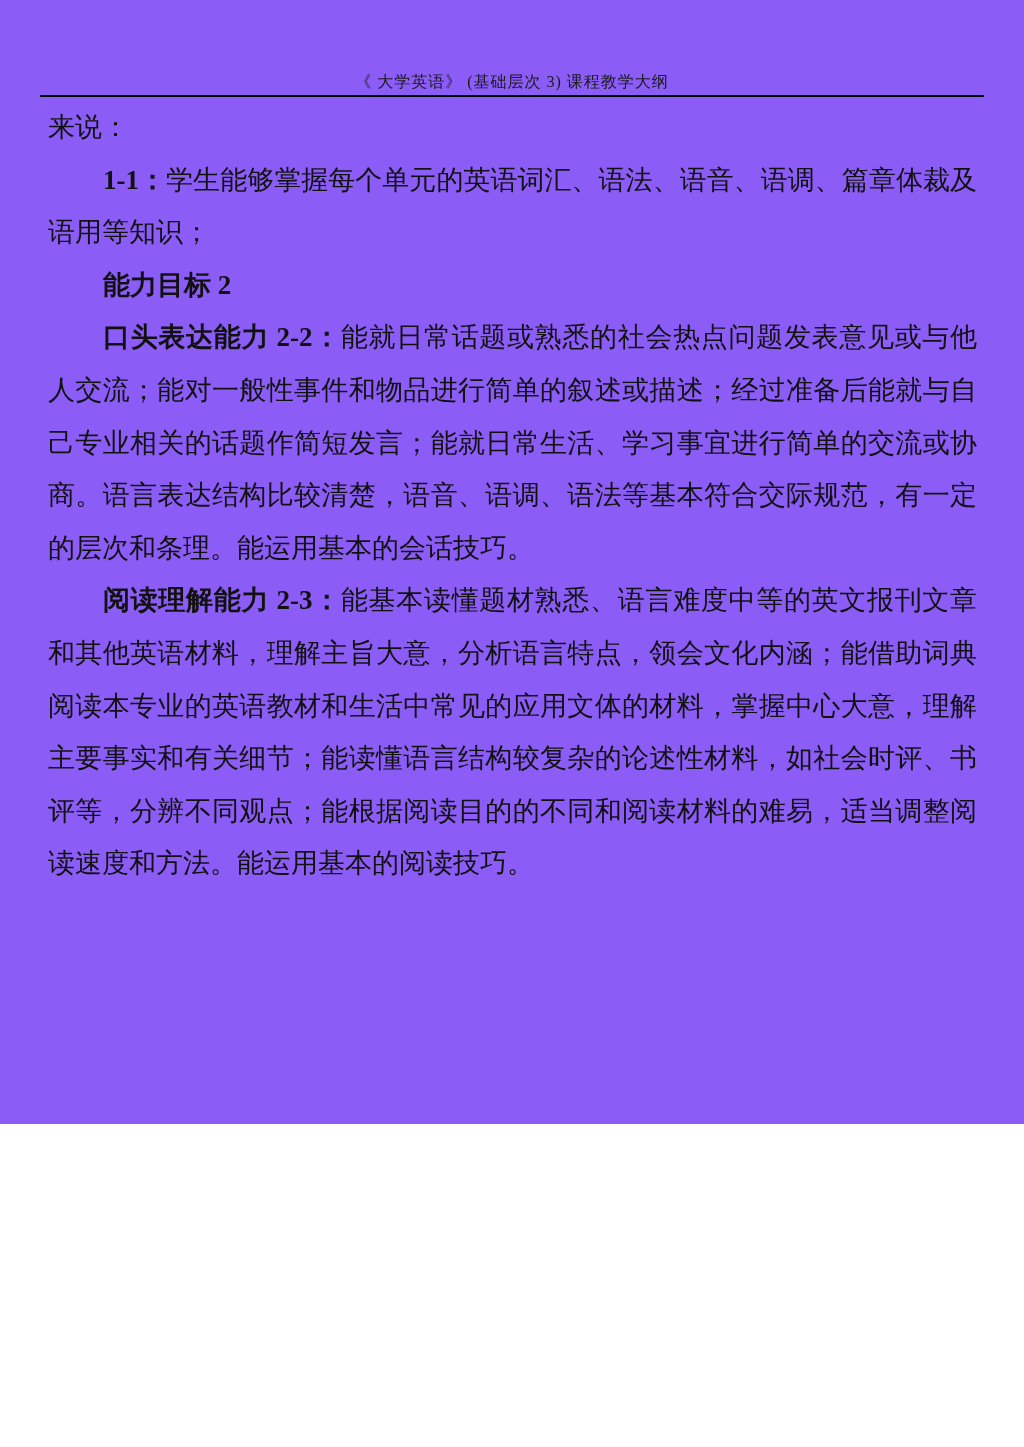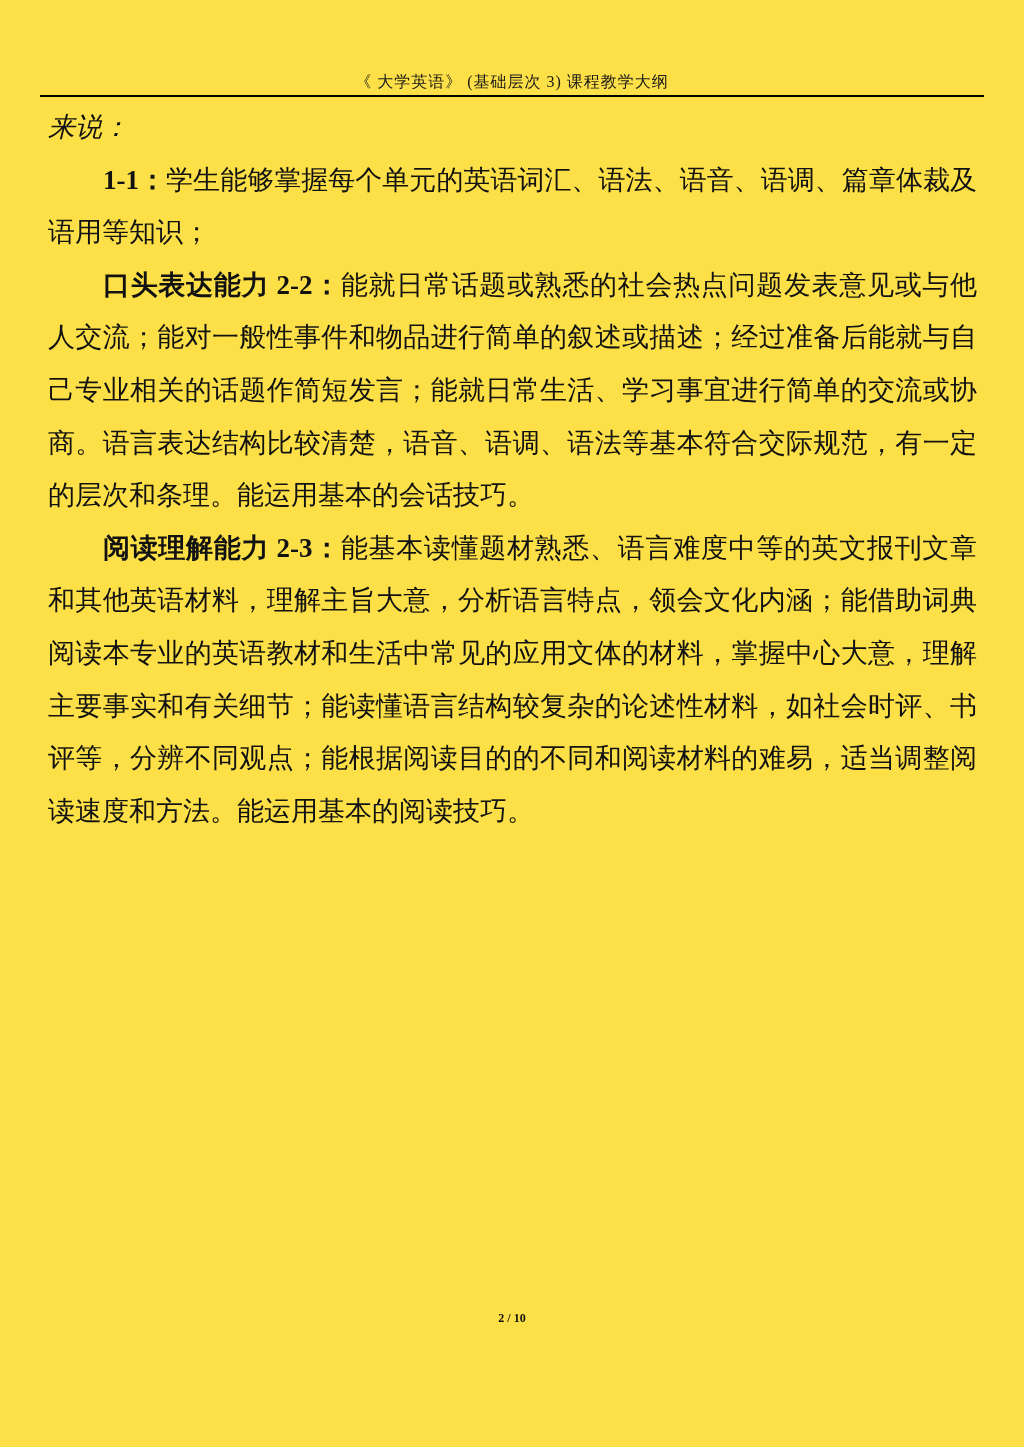--- a/index.html
+++ b/index.html
@@ -3,22 +3,22 @@
 <meta charset="utf-8">
 <style>
   html, body {
     margin: 0;
     padding: 0;
     background: #ffffff;
   }
   .page {
     position: relative;
     width: 1024px;
-    height: 1447px;
-    background: #fde047;
+    height: 1124px;
+    background: #8b5cf6;
     color: #111111;
     font-family: "Liberation Serif", "DejaVu Serif", serif;
     overflow: hidden;
   }
   .running-header {
     position: absolute;
     top: 72px;
     left: 40px;
     right: 40px;
     text-align: center;
@@ -46,21 +46,20 @@
     text-justify: inter-ideograph;
     color: #111111;
   }
   .para {
     margin: 0;
     padding: 0;
     text-indent: 55px;
   }
   .para.no-indent {
     text-indent: 0;
-    font-style: italic;
   }
   .para.heading {
     font-weight: bold;
   }
   .lead {
     font-weight: bold;
   }
   .page-footer {
     position: absolute;
     top: 1311px;
@@ -88,20 +87,23 @@
     <p class="para no-indent">
       <span>来说：</span>
     </p>
 
 
     <p class="para">
       <span class="lead">1-1：</span><span>学生能够掌握每个单元的英语词汇、语法、语音、语调、篇章体裁及语用等知识；</span>
     </p>
 
 
+    <p class="para heading">
+      <span>能力目标 2</span>
+    </p>
 
 
     <p class="para">
       <span class="lead">口头表达能力 2-2：</span><span>能就日常话题或熟悉的社会热点问题发表意见或与他人交流；能对一般性事件和物品进行简单的叙述或描述；经过准备后能就与自己专业相关的话题作简短发言；能就日常生活、学习事宜进行简单的交流或协商。语言表达结构比较清楚，语音、语调、语法等基本符合交际规范，有一定的层次和条理。能运用基本的会话技巧。</span>
     </p>
 
     <p class="para">
       <span class="lead">阅读理解能力 2-3：</span><span>能基本读懂题材熟悉、语言难度中等的英文报刊文章和其他英语材料，理解主旨大意，分析语言特点，领会文化内涵；能借助词典阅读本专业的英语教材和生活中常见的应用文体的材料，掌握中心大意，理解主要事实和有关细节；能读懂语言结构较复杂的论述性材料，如社会时评、书评等，分辨不同观点；能根据阅读目的的不同和阅读材料的难易，适当调整阅读速度和方法。能运用基本的阅读技巧。</span>
     </p>
 

